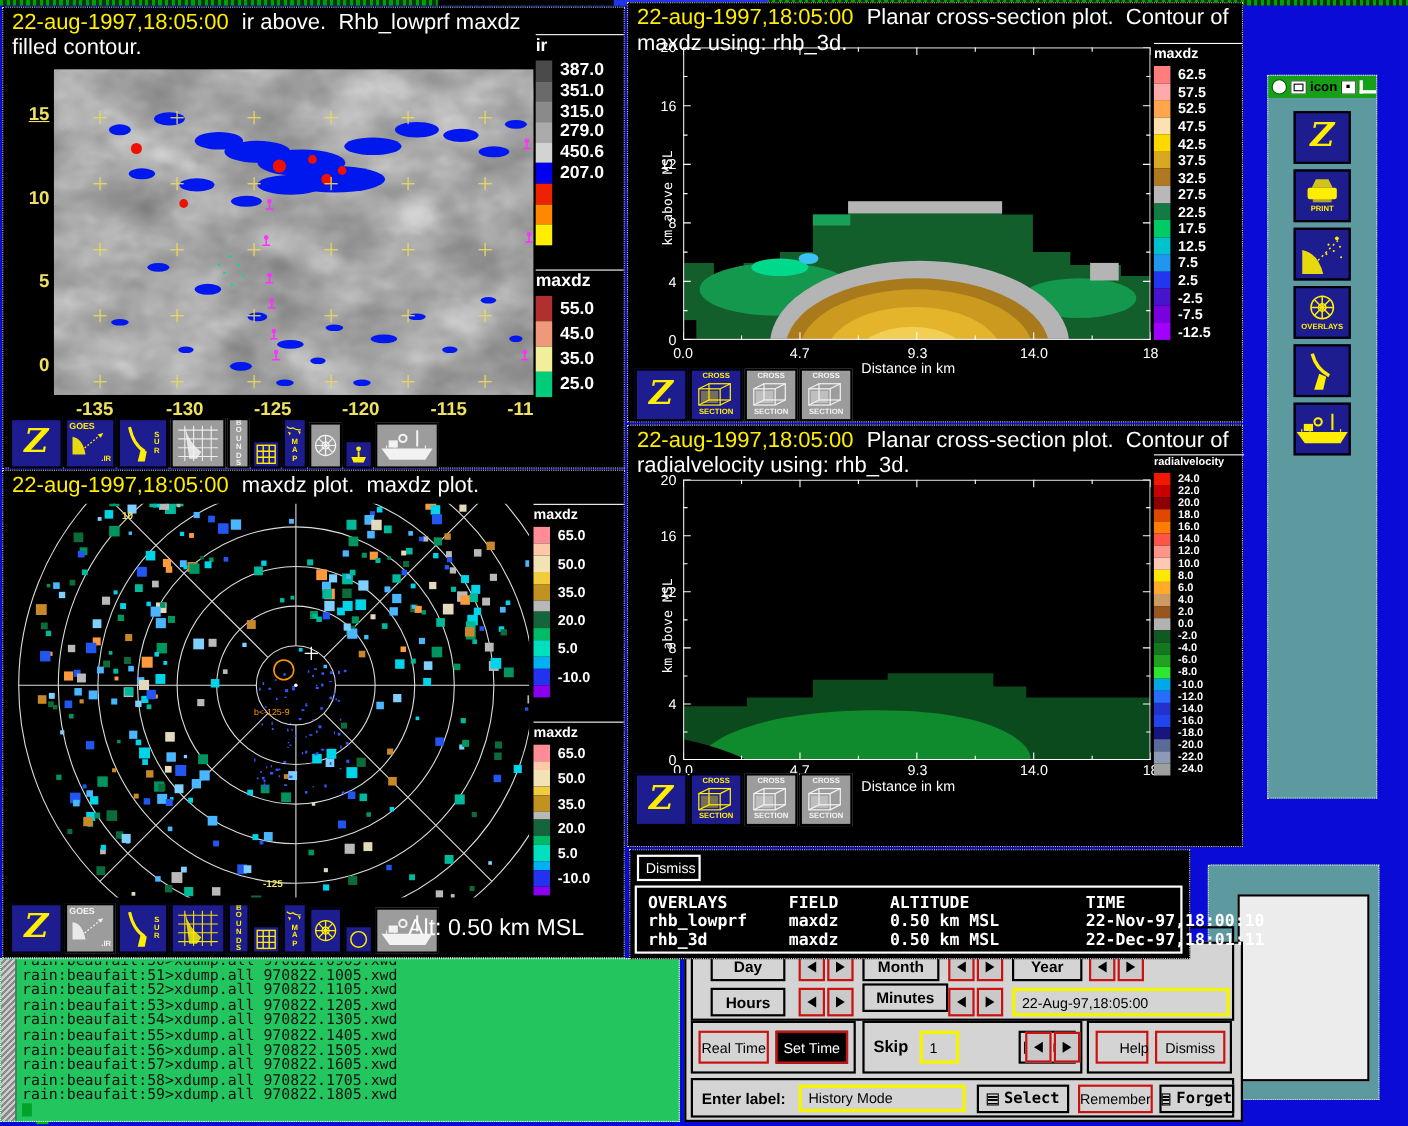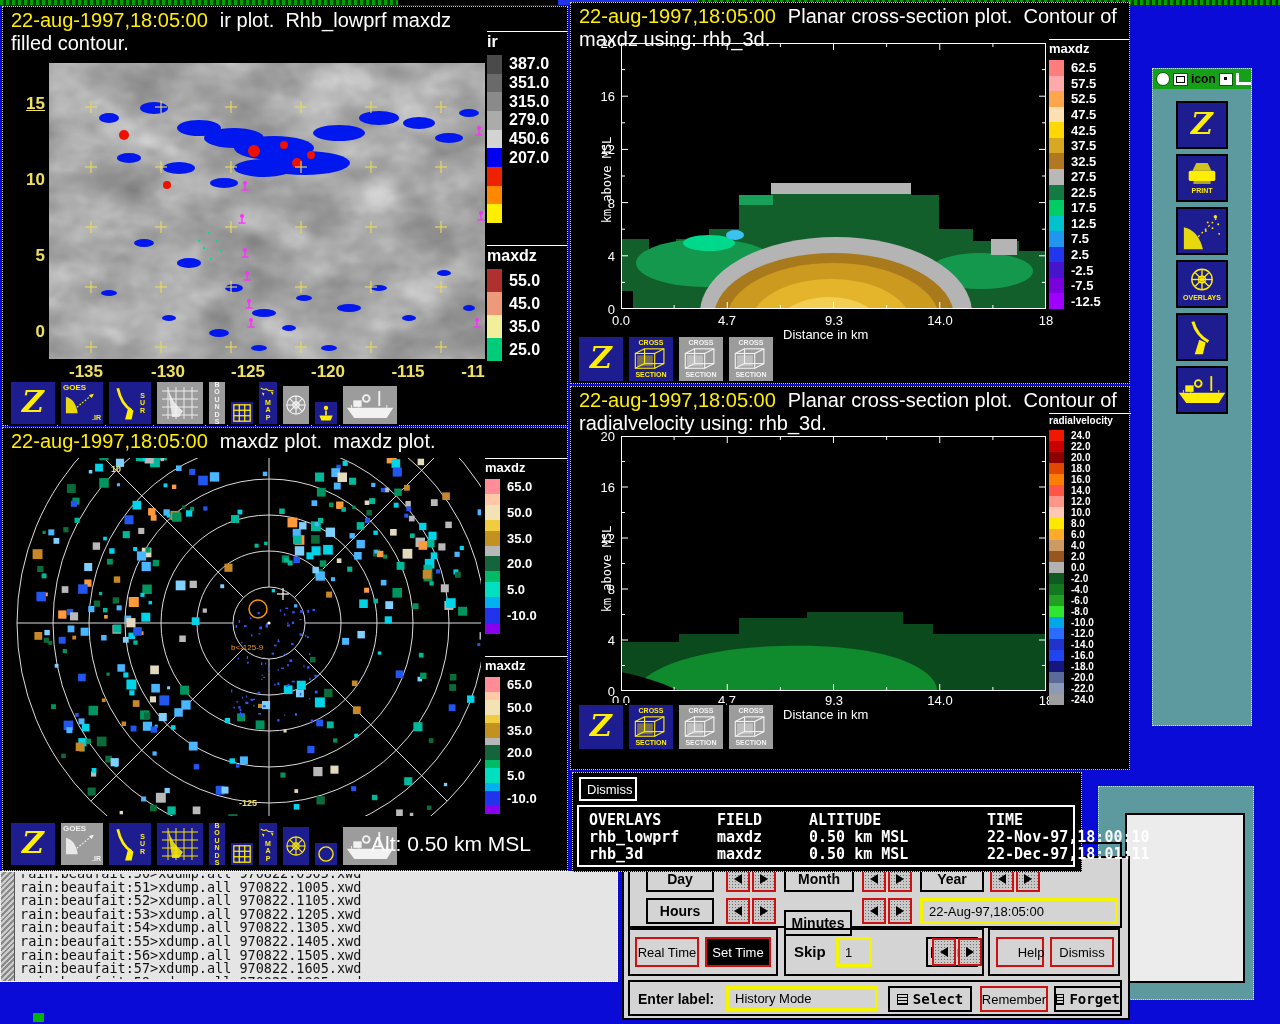--- a/index.html
+++ b/index.html
@@ -6,21 +6,21 @@
   #screen{position:relative;width:1280px;height:1024px;background:#0b0bd8;overflow:hidden;
           font-family:"Liberation Sans",sans-serif;}
   .win{position:absolute;background:#000;border:1px dotted #c8c8b4;box-sizing:border-box;}
   #win-ir{left:2px;top:6px;width:566px;height:420px;}
   #win-radar{left:2px;top:427px;width:566px;height:444px;}
   #win-cs1{left:570px;top:2px;width:560px;height:382px;}
   #win-cs2{left:570px;top:386px;width:560px;height:384px;}
   #win-table{left:572px;top:772px;width:508px;height:98px;z-index:6;background:#000;border:1px dotted #ccc;position:absolute;}
   #win-ctl{left:622px;top:856px;width:508px;height:164px;z-index:4;background:#d4d4d4;border:2px solid #000;position:absolute;box-sizing:border-box;}
   #win-teal2{left:1098px;top:786px;width:156px;height:214px;z-index:2;background:#5c9aa0;border:1px dotted #ddd;position:absolute;box-sizing:border-box;}
-  #win-term{left:0;top:871px;width:618px;height:111px;z-index:3;background:#e5e5e5;position:absolute;border:1px dotted #fff;box-sizing:border-box;text-decoration:underline;}
+  #win-term{left:0;top:871px;width:618px;height:149px;z-index:3;background:#22c55e;position:absolute;border:1px dotted #fff;box-sizing:border-box;text-decoration:underline;}
   #win-icon{left:1152px;top:68px;width:100px;height:658px;background:#5c9aa0;border:1px dotted #dcdcdc;position:absolute;box-sizing:border-box;}
   #top-strip{position:absolute;left:0;top:0;width:1280px;height:5px;background:repeating-linear-gradient(90deg,#00a000 0 3px,#003800 3px 6px);}
   .ts-black{position:absolute;left:398px;top:0;width:160px;height:5px;background:#000;}
   .ts-blue{position:absolute;left:558px;top:0;width:140px;height:5px;background:#2233ee;}
   #led{position:absolute;left:33px;top:1013px;width:11px;height:9px;background:#00b400;}
 
   .ptitle{position:absolute;left:8px;top:2px;font-size:20px;white-space:pre;z-index:3;}
   .ptitle .ts{color:#ffee00;margin-right:12px;}
   .ptitle .tw{color:#fff;}
   .ptitle.t2{top:25px;color:#fff;}
@@ -453,21 +453,21 @@
             <rect x="10" y="14" width="9" height="7" fill="currentColor"></rect>
             <path d="M3,22 h50 l-7,11 h-35 z" fill="currentColor"></path>
             <g stroke="currentColor">
               <line x1="8" y1="22" x2="8" y2="19"></line>
               <line x1="16" y1="22" x2="16" y2="19"></line>
               <line x1="46" y1="22" x2="46" y2="19"></line>
             </g>
           </svg>
         </div>
       </div>
-    <div class="ptitle"><span class="ts">22-aug-1997,18:05:00</span><span class="tw">ir plot.  Rhb_lowprf maxdz</span></div>
+    <div class="ptitle"><span class="ts">22-aug-1997,18:05:00</span><span class="tw">ir above.  Rhb_lowprf maxdz</span></div>
     <div class="ptitle t2">filled contour.</div>
   </div>
 
   <div class="win" id="win-radar">
     <div class="canvas" style="left:8px;top:30px;">
       <svg id="radsvg" width="470" height="358" viewBox="0 0 470 358">
         <rect width="470" height="358" fill="#000"></rect>
         <g id="rad-rings">
             <circle cx="258" cy="165" r="36" fill="none" stroke="#dcdcdc" stroke-width="1"></circle>
             <circle cx="258" cy="165" r="72" fill="none" stroke="#dcdcdc" stroke-width="1"></circle>
@@ -1609,20 +1609,21 @@
     <div id="term-strip"></div>
     <div id="term-lines">
         <div class="tl">rain:beaufait:50&gt;xdump.all 970822.0905.xwd</div>
         <div class="tl">rain:beaufait:51&gt;xdump.all 970822.1005.xwd</div>
         <div class="tl">rain:beaufait:52&gt;xdump.all 970822.1105.xwd</div>
         <div class="tl">rain:beaufait:53&gt;xdump.all 970822.1205.xwd</div>
         <div class="tl">rain:beaufait:54&gt;xdump.all 970822.1305.xwd</div>
         <div class="tl">rain:beaufait:55&gt;xdump.all 970822.1405.xwd</div>
         <div class="tl">rain:beaufait:56&gt;xdump.all 970822.1505.xwd</div>
         <div class="tl">rain:beaufait:57&gt;xdump.all 970822.1605.xwd</div>
+        <div class="tl">rain:beaufait:58&gt;xdump.all 970822.1705.xwd</div>
         <div class="tl">rain:beaufait:59&gt;xdump.all 970822.1805.xwd</div>
         <div class="tl"><span class="cursor"></span></div>
       </div>
   </div>
 
   <div id="win-ctl">
     <div class="grp" style="left:4px;top:-16px;width:494px;height:86px;">
       <div class="fbtn" style="left:16px;top:22px;width:68px;height:26px;">Day</div>
       <div class="spin" style="left:96px;top:22px;">
           <span class="tri l"></span>
@@ -1644,21 +1645,21 @@
       <div class="spin" style="left:386px;top:22px;">
           <span class="tri r"></span>
         </div>
       <div class="fbtn" style="left:16px;top:54px;width:68px;height:26px;">Hours</div>
       <div class="spin" style="left:96px;top:54px;">
           <span class="tri l"></span>
         </div>
       <div class="spin" style="left:122px;top:54px;">
           <span class="tri r"></span>
         </div>
-      <div class="fbtn" style="left:154px;top:66px;width:68px;height:26px;">Minutes</div>
+      <div class="fbtn" style="left:154px;top:50px;width:78px;height:26px;">Minutes</div>
       <div class="spin" style="left:232px;top:54px;">
           <span class="tri l"></span>
         </div>
       <div class="spin" style="left:258px;top:54px;">
           <span class="tri r"></span>
         </div>
       <div class="yfield" style="left:290px;top:54px;width:198px;height:26px;">22-Aug-97,18:05:00</div>
     </div>
     <div class="grp" style="left:4px;top:70px;width:150px;height:48px;">
       <div class="rbtn" style="left:5px;top:7px;width:64px;height:30px;">Real Time</div>

